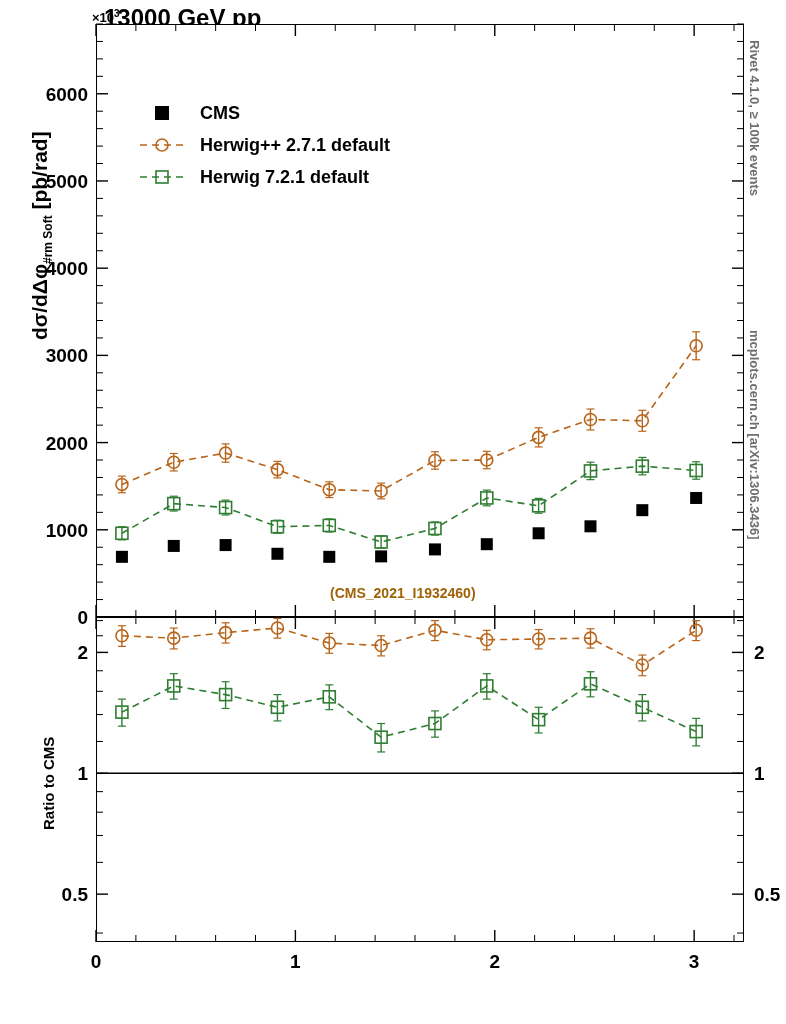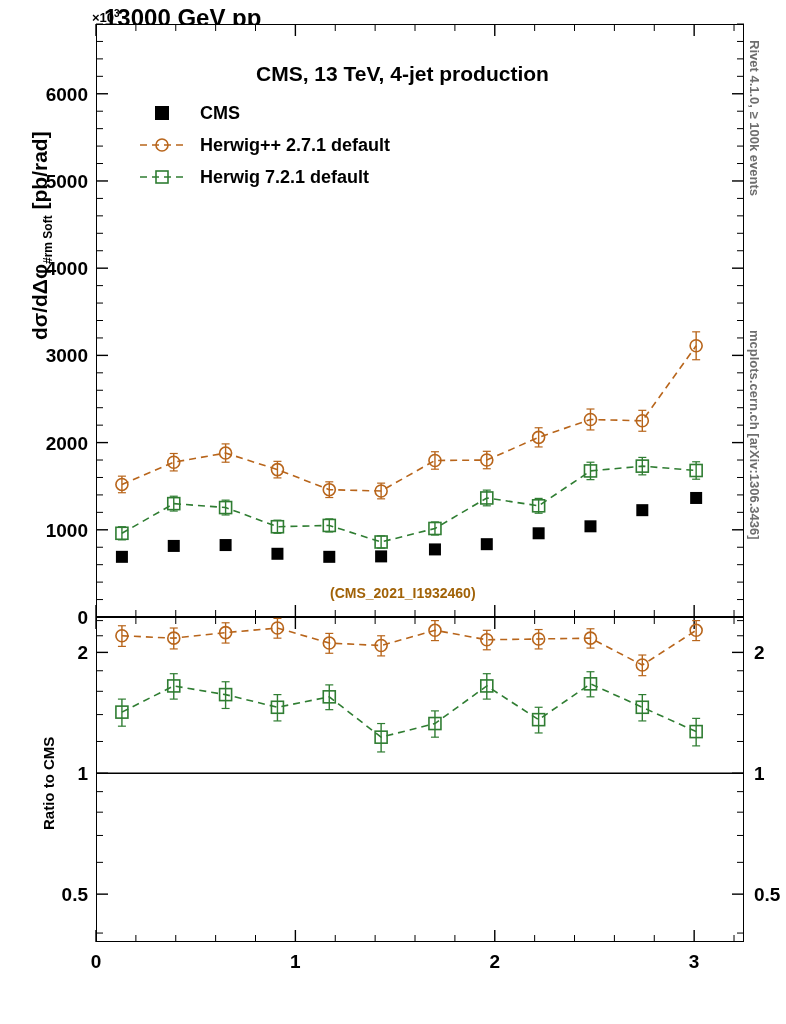--- a/index.html
+++ b/index.html
@@ -19,21 +19,20 @@
   <div class="txt" style="left:104px;top:4px;font-size:24px;">13000 GeV pp</div>
   <div class="txt" style="right:48px;top:4px;font-size:20px;margin-top:28px;">Jets</div>
 
   <div class="vtxt" style="left:762px;top:40px;transform:rotate(90deg);font-size:13px;color:#6e6e6e;">Rivet 4.1.0, ≥ 100k events</div>
   <div class="vtxt" style="left:762px;top:330px;transform:rotate(90deg);font-size:13px;color:#6e6e6e;">mcplots.cern.ch [arXiv:1306.3436]</div>
 
   <div class="panel" id="mainpanel" style="left:96px;top:24px;width:648px;height:593px;"></div>
 
   <div class="panel" id="ratiopanel" style="left:96px;top:617px;width:648px;height:325px;"></div>
 
-  <div class="txt" style="left:256px;top:62px;font-size:21px;">CMS, 13 TeV, 4-jet production</div>
   <div class="txt" style="left:330px;top:585px;font-size:14px;color:#a16207;">(CMS_2021_I1932460)</div>
 
   <div class="vtxt" style="left:28px;top:340px;transform:rotate(-90deg);font-size:21px;">
     <span>dσ/dΔφ</span><sub style="font-size:12px">#rm Soft</sub>&nbsp;<span>[pb/rad]</span>
   </div>
 
   <div class="vtxt" style="left:40px;top:830px;transform:rotate(-90deg);font-size:15px;">Ratio to CMS</div>
 
 
   <svg width="786" height="1024" id="overlay">

